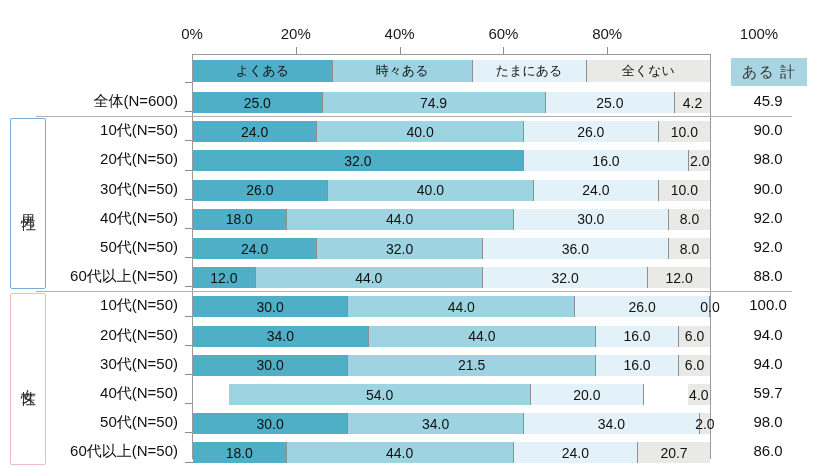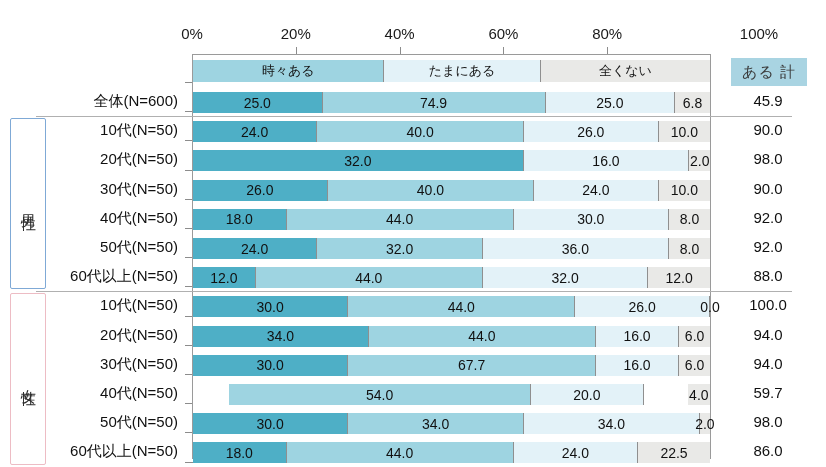--- a/index.html
+++ b/index.html
@@ -149,20 +149,23 @@
       <div class="tick-left" style="top: 344.8px;"></div>
       <div class="tick-left" style="top: 374px;"></div>
       <div class="tick-left" style="top: 403.2px;"></div>
       <div class="tick-left" style="top: 432.4px;"></div>
       <div class="tick-left" style="top: 461.6px;"></div>
     </div>
 
   <div class="plot-frame"></div>
 
   <div class="legend-strip" id="legendStrip">
+      <div class="legend-cell" style="flex: 27 0 0px; background: rgb(78, 175, 198);">
+        <span>よくある</span>
+      </div>
       <div class="legend-cell" style="flex: 27 0 0px; background: rgb(158, 212, 225);">
         <span>時々ある</span>
       </div>
       <div class="legend-cell" style="flex: 22 0 0px; background: rgb(227, 242, 248);">
         <span>たまにある</span>
       </div>
       <div class="legend-cell" style="flex: 24 0 0px; background: rgb(233, 233, 231);">
         <span>全くない</span>
       </div>
     </div>
@@ -176,21 +179,21 @@
           <div class="seg s1" style="flex: 25 0 0px;">
             <span class="val">25.0</span>
           </div>
           <div class="seg s2" style="flex: 43.2 0 0px;">
             <span class="val">74.9</span>
           </div>
           <div class="seg s3" style="flex: 25 0 0px;">
             <span class="val">25.0</span>
           </div>
           <div class="seg s4 tight" style="flex: 6.8 0 0px;">
-            <span class="val">6.8</span>
+            <span class="val">4.2</span>
           </div>
         </div>
         <div class="total">45.9</div>
       </div>
       <div class="row" style="top: 117.2px;">
         <div class="row-label">10代(N=50)</div>
         <div class="bar">
           <div class="seg s1" style="flex: 24 0 0px;">
             <span class="val">24.0</span>
           </div>
@@ -329,21 +332,21 @@
         </div>
         <div class="total">94.0</div>
       </div>
       <div class="row" style="top: 350.8px;">
         <div class="row-label">30代(N=50)</div>
         <div class="bar">
           <div class="seg s1" style="flex: 30 0 0px;">
             <span class="val">30.0</span>
           </div>
           <div class="seg s2" style="flex: 48 0 0px;">
-            <span class="val">67.7</span>
+            <span class="val">21.5</span>
           </div>
           <div class="seg s3" style="flex: 16 0 0px;">
             <span class="val">16.0</span>
           </div>
           <div class="seg s4 tight" style="flex: 6 0 0px;">
             <span class="val">6.0</span>
           </div>
         </div>
         <div class="total">94.0</div>
       </div>
@@ -386,21 +389,21 @@
           <div class="seg s1" style="flex: 18 0 0px;">
             <span class="val">18.0</span>
           </div>
           <div class="seg s2" style="flex: 44 0 0px;">
             <span class="val">44.0</span>
           </div>
           <div class="seg s3" style="flex: 24 0 0px;">
             <span class="val">24.0</span>
           </div>
           <div class="seg s4" style="flex: 14 0 0px;">
-            <span class="val">22.5</span>
+            <span class="val">20.7</span>
           </div>
         </div>
         <div class="total">86.0</div>
       </div>
     </div>
   <div id="seps">
       <div class="sep" style="top: 116.2px;"></div>
       <div class="sep" style="top: 291.4px;"></div>
     </div>
   <div id="genderBoxes">

